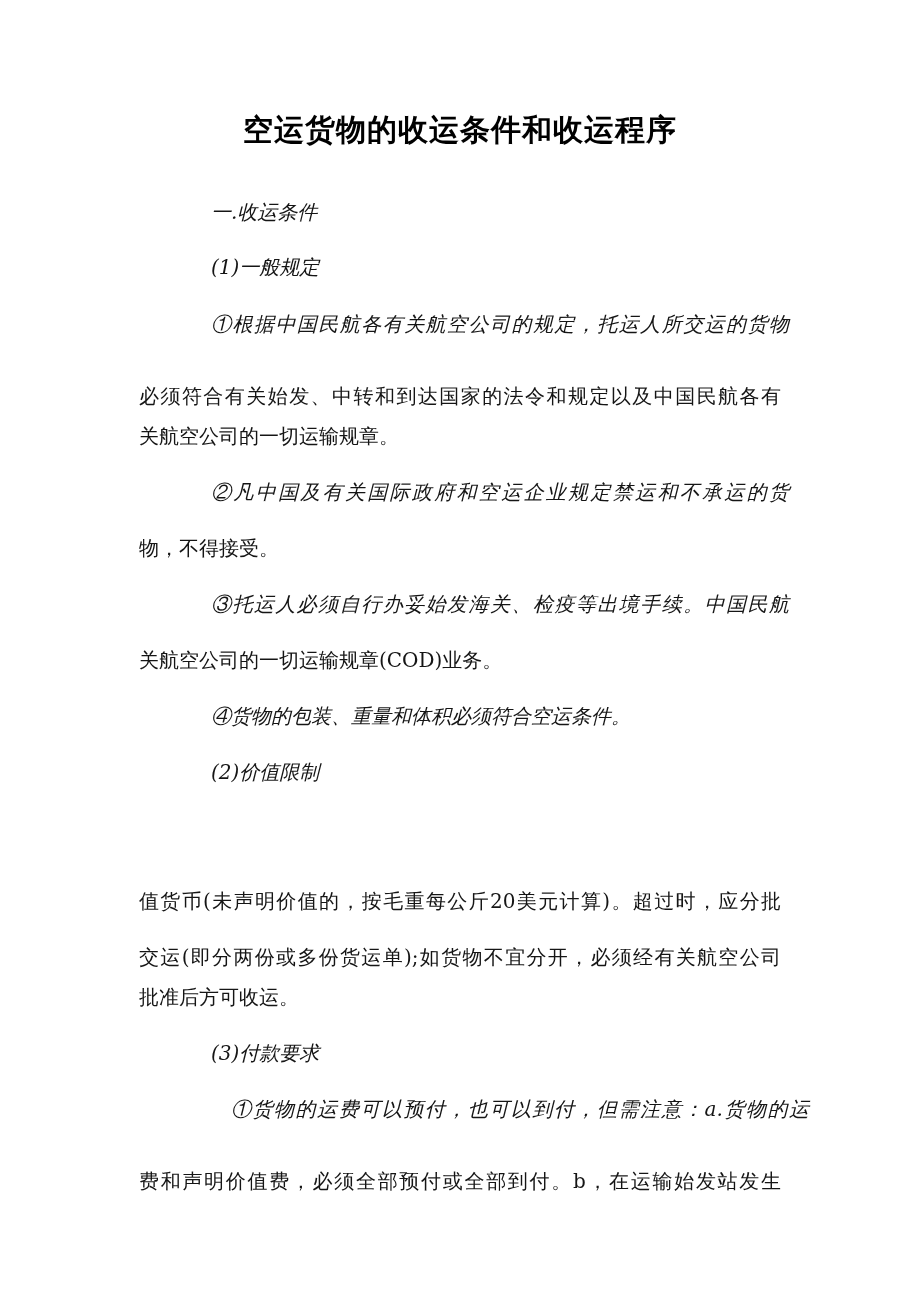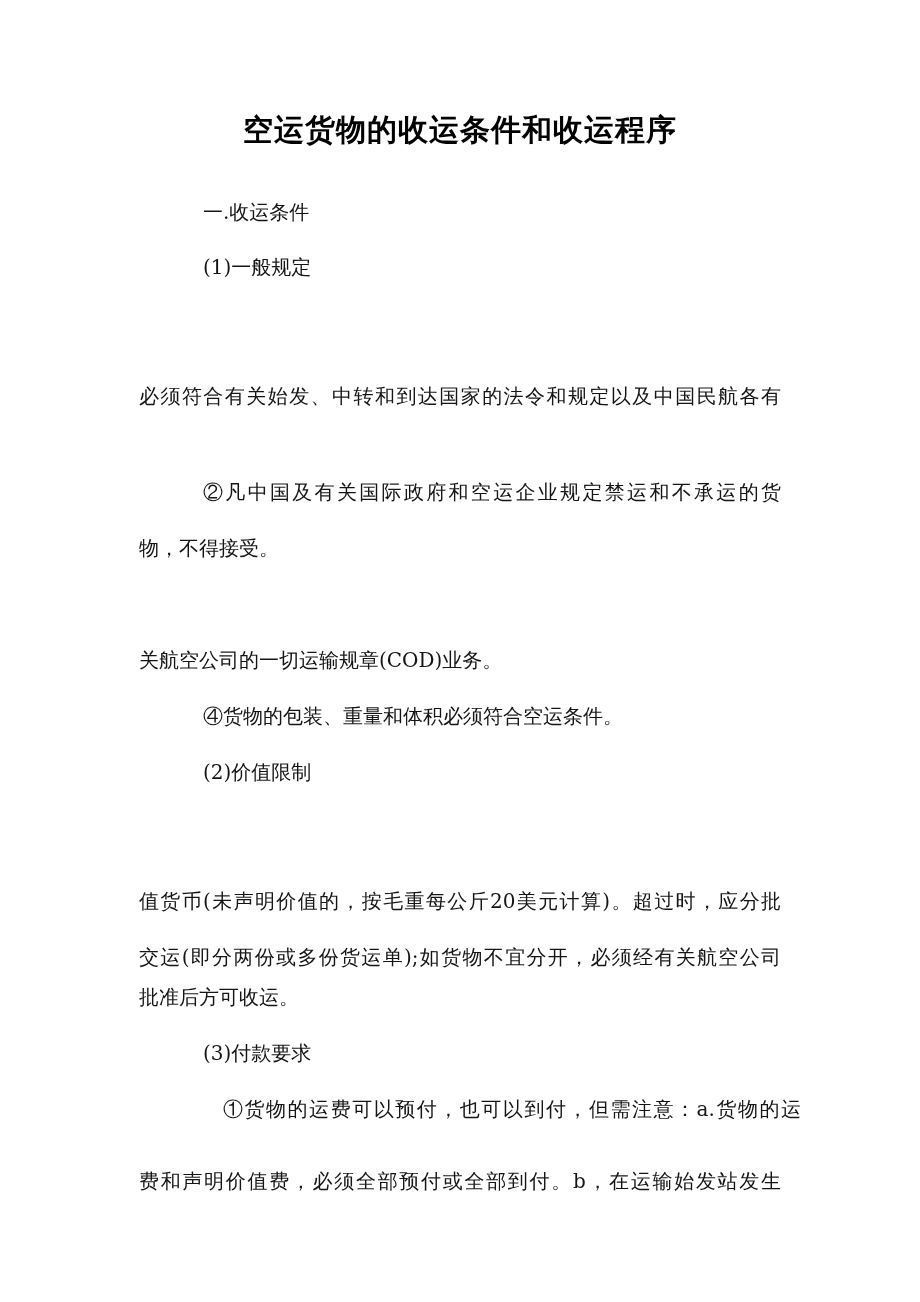--- a/index.html
+++ b/index.html
@@ -3,35 +3,38 @@
   <meta charset="utf-8">
   <style>
     html, body { margin: 0; padding: 0; background: #ffffff; }
     body { width: 920px; height: 1302px; position: relative; overflow: hidden;
            font-family: "DejaVu Serif", "Liberation Serif", serif; color: #111; }
     .page { position: absolute; left: 0; top: 0; width: 920px; height: 1302px; }
     .title { position: absolute; left: 0; width: 920px; top: 110px; text-align: center;
              font-family: "DejaVu Sans", "Liberation Sans", sans-serif;
              font-size: 30px; font-weight: bold; letter-spacing: 1px; color: #000; }
     .line { position: absolute; font-size: 20px; white-space: nowrap; line-height: 28px; color: #151515; }
-    .indent { left: 203px; }
+    .indent { left: 211px; font-style: italic; }
     .full { left: 139px; width: 642px; text-align: justify; text-align-last: justify; margin-top: 16px; }
     .last { left: 139px; }
   </style>
 </head>
 <body>
 
 <div class="page">
   <div class="title">空运货物的收运条件和收运程序</div>
 
   <div class="line indent" style="top:198px">一.收运条件</div>
   <div class="line indent" style="top:253px">(1)一般规定</div>
+  <div class="line indent" style="top:310px; width:578px; text-align:justify; text-align-last:justify;">①根据中国民航各有关航空公司的规定，托运人所交运的货物</div>
   <div class="line full" style="top:366px">必须符合有关始发、中转和到达国家的法令和规定以及中国民航各有</div>
+  <div class="line last" style="top:422px">关航空公司的一切运输规章。</div>
   <div class="line indent" style="top:478px; width:578px; text-align:justify; text-align-last:justify;">②凡中国及有关国际政府和空运企业规定禁运和不承运的货</div>
   <div class="line last" style="top:534px">物，不得接受。</div>
+  <div class="line indent" style="top:590px; width:578px; text-align:justify; text-align-last:justify;">③托运人必须自行办妥始发海关、检疫等出境手续。中国民航</div>
   <div class="line last" style="top:646px">关航空公司的一切运输规章(COD)业务。</div>
   <div class="line indent" style="top:702px">④货物的包装、重量和体积必须符合空运条件。</div>
   <div class="line indent" style="top:758px">(2)价值限制</div>
   <div class="line full" style="top:871px">值货币(未声明价值的，按毛重每公斤20美元计算)。超过时，应分批</div>
   <div class="line full" style="top:927px">交运(即分两份或多份货运单);如货物不宜分开，必须经有关航空公司</div>
   <div class="line last" style="top:983px">批准后方可收运。</div>
   <div class="line indent" style="top:1039px">(3)付款要求</div>
   <div class="line indent" style="top:1095px; width:578px; text-align:justify; text-align-last:justify;margin-left:20px;">①货物的运费可以预付，也可以到付，但需注意：a.货物的运</div>
   <div class="line full" style="top:1151px">费和声明价值费，必须全部预付或全部到付。b，在运输始发站发生</div>
 </div>

